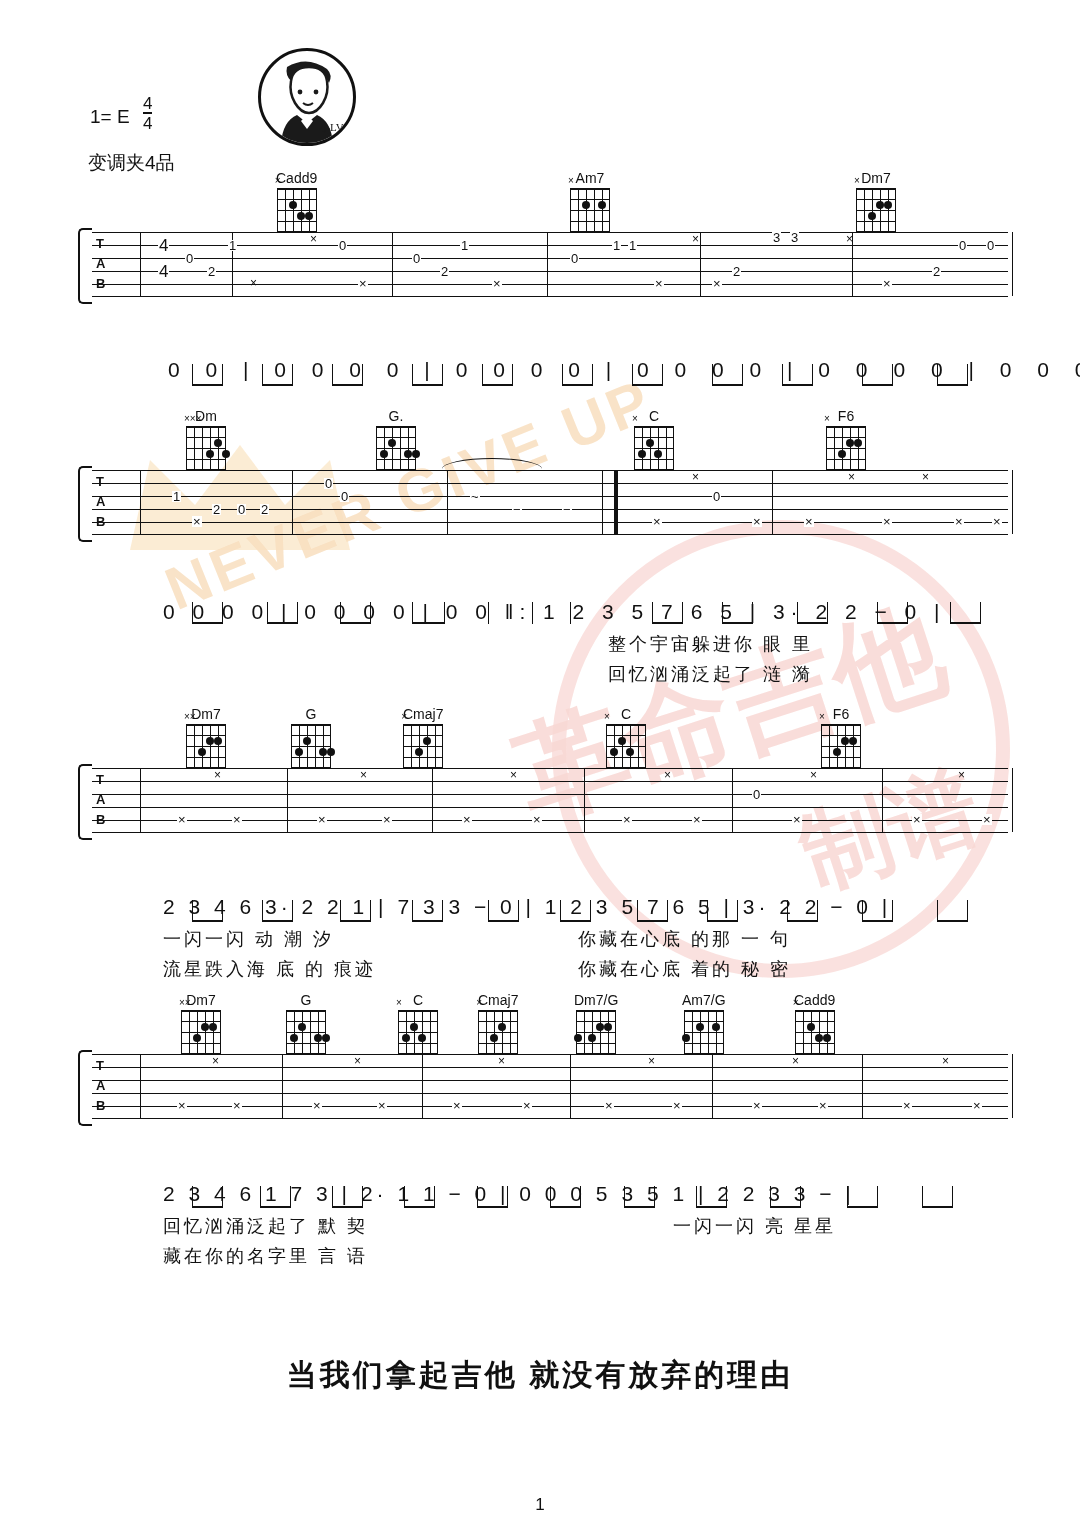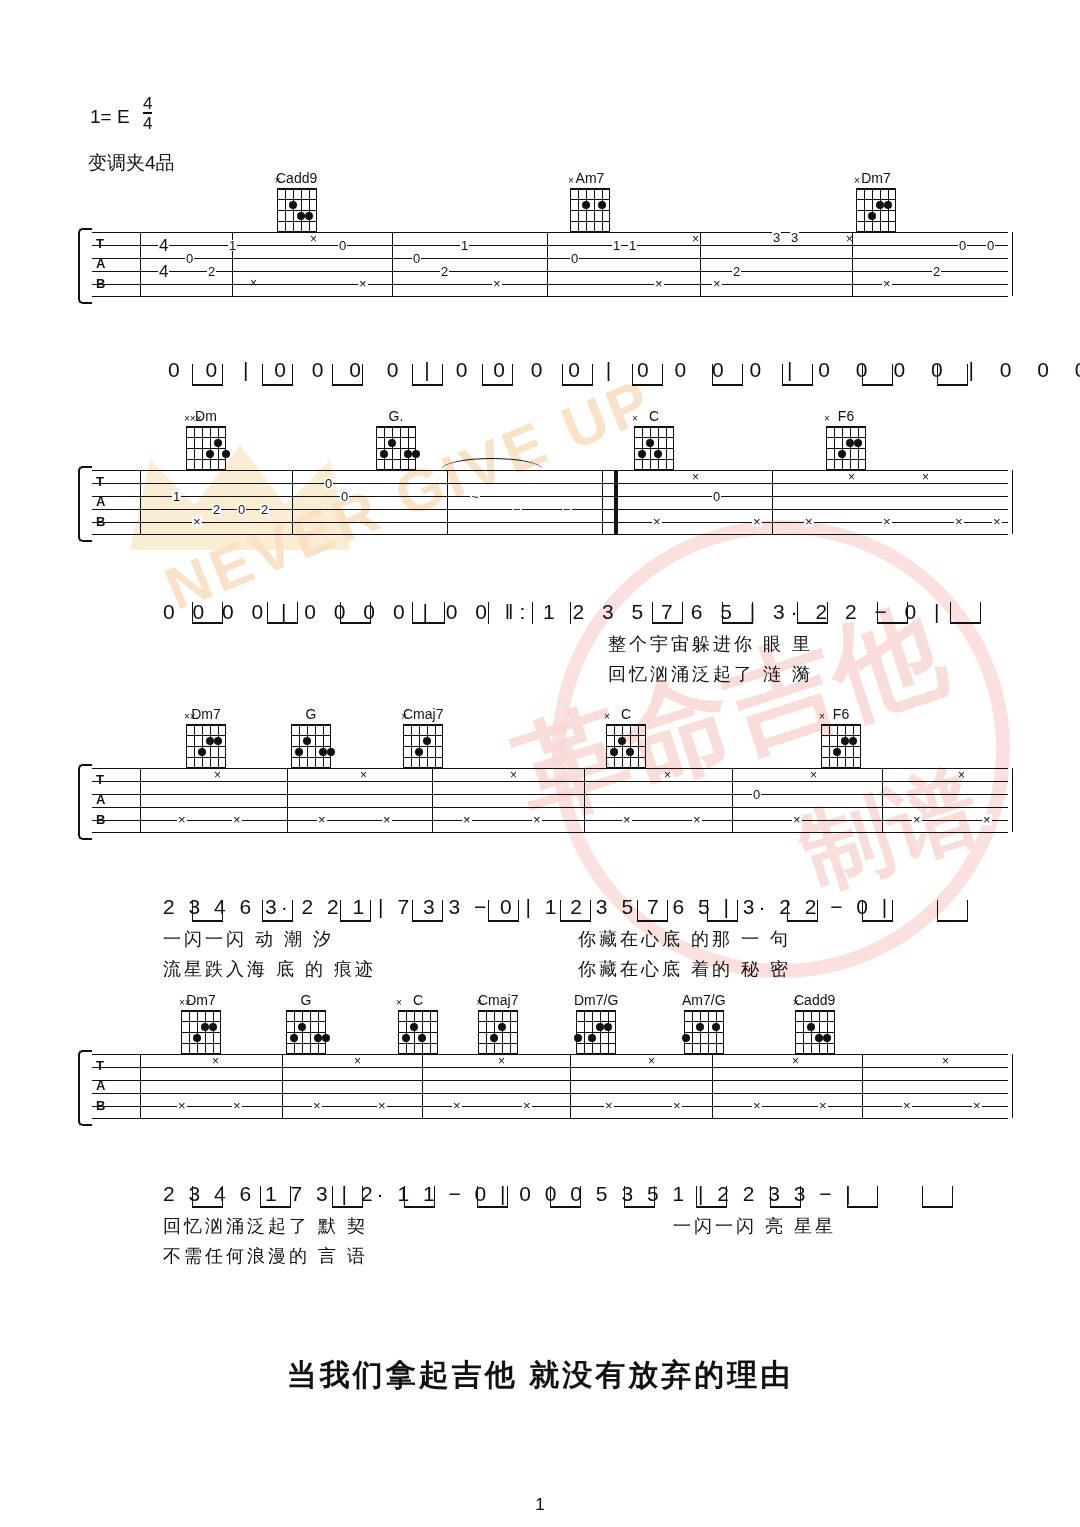--- a/index.html
+++ b/index.html
@@ -124,20 +124,33 @@
 
   <div class="hdr-key">
     <span>1= E</span>
     <span class="frac">
       <span class="n">4</span>
       <span class="d">4</span>
     </span>
   </div>
   <div class="hdr-capo">变调夹4品</div>
 
+  <div class="logo">
+    <svg width="92" height="92" viewBox="0 0 92 92">
+      <circle cx="46" cy="46" r="45" fill="#fff"></circle>
+      <path d="M26 16 q20 -12 40 2 q6 6 2 14 q-4 -10 -16 -10 q-14 0 -22 8 q-6 -6 -4 -14z" fill="#1a1a1a"></path>
+      <path d="M30 30 q2 -14 18 -14 q16 0 18 14 q2 12 -4 22 q-6 10 -14 10 q-8 0 -14 -10 q-6 -10 -4 -22z" fill="#fff" stroke="#1a1a1a" stroke-width="2.5"></path>
+      <circle cx="39" cy="41" r="2.4" fill="#1a1a1a"></circle>
+      <circle cx="55" cy="41" r="2.4" fill="#1a1a1a"></circle>
+      <path d="M42 52 q5 4 10 0" stroke="#1a1a1a" stroke-width="2" fill="none"></path>
+      <path d="M20 92 q2 -22 16 -28 l10 8 l10 -8 q14 6 16 28z" fill="#1a1a1a"></path>
+      <path d="M46 64 l-6 6 l6 8 l6 -8z" fill="#fff"></path>
+      <text x="58" y="80" font-size="11" font-family="Liberation Serif, serif" fill="#1a1a1a">小LV</text>
+    </svg>
+  </div>
 
 
   <div class="system" style="top:170px;">
 
     <div class="chordbox" style="left:198px;top:0;">
       <div class="cname">Cadd9</div>
       <div class="grid">
         <div class="nut"></div>
         <div class="v" style="left:0"></div>
           <div class="v" style="left:8px"></div>
@@ -853,20 +866,20 @@
       <div class="beam" style="left:755px;top:20px;width:31px"></div>
       <div class="stem" style="left:830px;top:0;height:22px"></div>
       <div class="stem" style="left:860px;top:0;height:22px"></div>
       <div class="beam" style="left:830px;top:20px;width:31px"></div>
     </div>
   </div>
 
   <div class="melodyrow" style="top:1182px;">
     <div class="mel" style="left:85px;top:0;letter-spacing:4px;">2 3 4 6 1 7 3 | 2· 1 1  −  0 | 0 0 0  5 3 5 1 | 2  2 3 3  − |</div>
     <div class="lyr" style="left:85px;top:32px;">回忆汹涌泛起了  默 契</div>
-    <div class="lyr" style="left:85px;top:62px;">不需任何浪漫的  言 语</div>
+    <div class="lyr" style="left:85px;top:62px;">藏在你的名字里  言 语</div>
     <div class="lyr" style="left:595px;top:32px;">一闪一闪 亮  星星</div>
   </div>
 
   <div class="footer">当我们拿起吉他    就没有放弃的理由</div>
   <div class="pageno">1</div>
 
 </div>
 
 </body></html>

